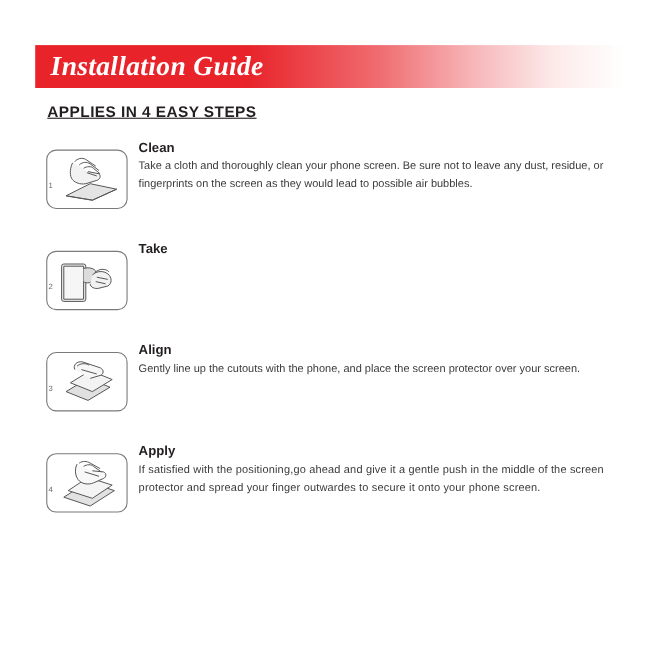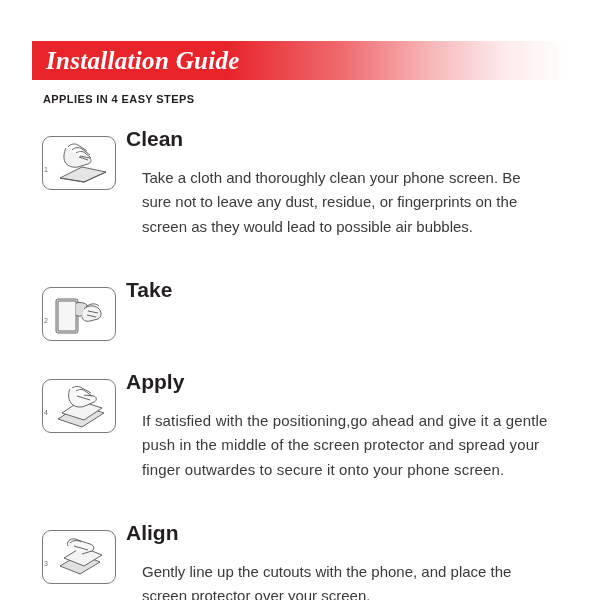--- a/index.html
+++ b/index.html
@@ -41,24 +41,25 @@
     letter-spacing: 0.3px;
     padding-left: 14px;
     line-height: 1;
     white-space: nowrap;
   }
   
   .subtitle {
     position: absolute;
     left: 43px;
     top: 93px;
-    font-size: 11px;
+    font-size: 14px;
     font-weight: bold;
     letter-spacing: 0.4px;
     color: #231f20;
+    text-decoration: underline;
   }
   
   .steps {
     position: absolute;
     left: 38px;
     top: 128px;
     width: 530px;
   }
   .step {
     display: flex;
@@ -93,31 +94,31 @@
   .figure-svg {
     position: absolute;
     left: 8px;
     top: 2px;
   }
   .step-body {
     flex: 1;
     padding-left: 6px;
   }
   .step-title {
-    font-size: 21px;
+    font-size: 12px;
     font-weight: bold;
     color: #231f20;
     line-height: 1.05;
     margin: 0 0 3px 0;
   }
   .step-text {
-    font-size: 15px;
+    font-size: 10px;
     line-height: 1.62;
     color: #3a3a3a;
-    margin: 16px;
+    margin: 0;
     max-width: 446px;
   }
   .step-4 .step-text {
     letter-spacing: 0.15px;
   }
 </style>
 </head>
 <body>
 
 <div class="page">
@@ -166,20 +167,40 @@
             <path d="M42 22 L52 24"></path>
             <path d="M41 26 L50 28"></path>
           </g>
         </svg>
       </div>
       <div class="step-body">
         <h2 class="step-title">Take</h2>
       </div>
     </div>
 
+    <div class="step step-3">
+      <div class="step-figure">
+        <div class="figure-box"></div>
+        <div class="figure-num">3</div>
+        <svg class="figure-svg" width="68" height="52" viewBox="0 0 68 52">
+          <g fill="none" stroke="#555" stroke-width="0.9">
+            <path d="M14 34 L34 42 L54 30 L34 22 Z" fill="#e0e0e0"></path>
+            <path d="M18 26 L38 34 L56 23 L36 15 Z" fill="#f3f3f3"></path>
+            <path d="M22 14 C20 10 24 6 29 7 L44 12 C48 13 49 17 46 19 L36 22" fill="#f7f7f7"></path>
+            <path d="M24 11 C27 8 32 8 35 10"></path>
+            <path d="M28 14 L42 18"></path>
+          </g>
+        </svg>
+      </div>
+      <div class="step-body">
+        <h2 class="step-title">Align</h2>
+        <p class="step-text">Gently line up the cutouts with the phone, and place the screen protector over your screen.</p>
+      </div>
+    </div>
+
     <div class="step step-4">
       <div class="step-figure">
         <div class="figure-box"></div>
         <div class="figure-num">4</div>
         <svg class="figure-svg" width="68" height="52" viewBox="0 0 68 52">
           <g fill="none" stroke="#555" stroke-width="0.9">
             <path d="M12 38 L36 46 L58 32 L34 24 Z" fill="#e2e2e2"></path>
             <path d="M16 32 L38 39 L56 27 L34 20 Z" fill="#f4f4f4"></path>
             <path d="M24 8 C22 12 22 18 25 22 C28 26 34 27 39 25 L48 21 C51 20 51 16 48 15 L38 14" fill="#f8f8f8"></path>
             <path d="M26 7 C29 5 33 5 36 7 L45 12"></path>
@@ -187,34 +208,14 @@
             <path d="M31 15 L44 19"></path>
           </g>
         </svg>
       </div>
       <div class="step-body">
         <h2 class="step-title">Apply</h2>
         <p class="step-text">If satisfied with the positioning,go ahead and give it a gentle push in the middle of the screen protector and spread your finger outwardes to secure it onto your phone screen.</p>
       </div>
     </div>
 
-    <div class="step step-3">
-      <div class="step-figure">
-        <div class="figure-box"></div>
-        <div class="figure-num">3</div>
-        <svg class="figure-svg" width="68" height="52" viewBox="0 0 68 52">
-          <g fill="none" stroke="#555" stroke-width="0.9">
-            <path d="M14 34 L34 42 L54 30 L34 22 Z" fill="#e0e0e0"></path>
-            <path d="M18 26 L38 34 L56 23 L36 15 Z" fill="#f3f3f3"></path>
-            <path d="M22 14 C20 10 24 6 29 7 L44 12 C48 13 49 17 46 19 L36 22" fill="#f7f7f7"></path>
-            <path d="M24 11 C27 8 32 8 35 10"></path>
-            <path d="M28 14 L42 18"></path>
-          </g>
-        </svg>
-      </div>
-      <div class="step-body">
-        <h2 class="step-title">Align</h2>
-        <p class="step-text">Gently line up the cutouts with the phone, and place the screen protector over your screen.</p>
-      </div>
-    </div>
-
   </div>
 </div>
 
 </body></html>

